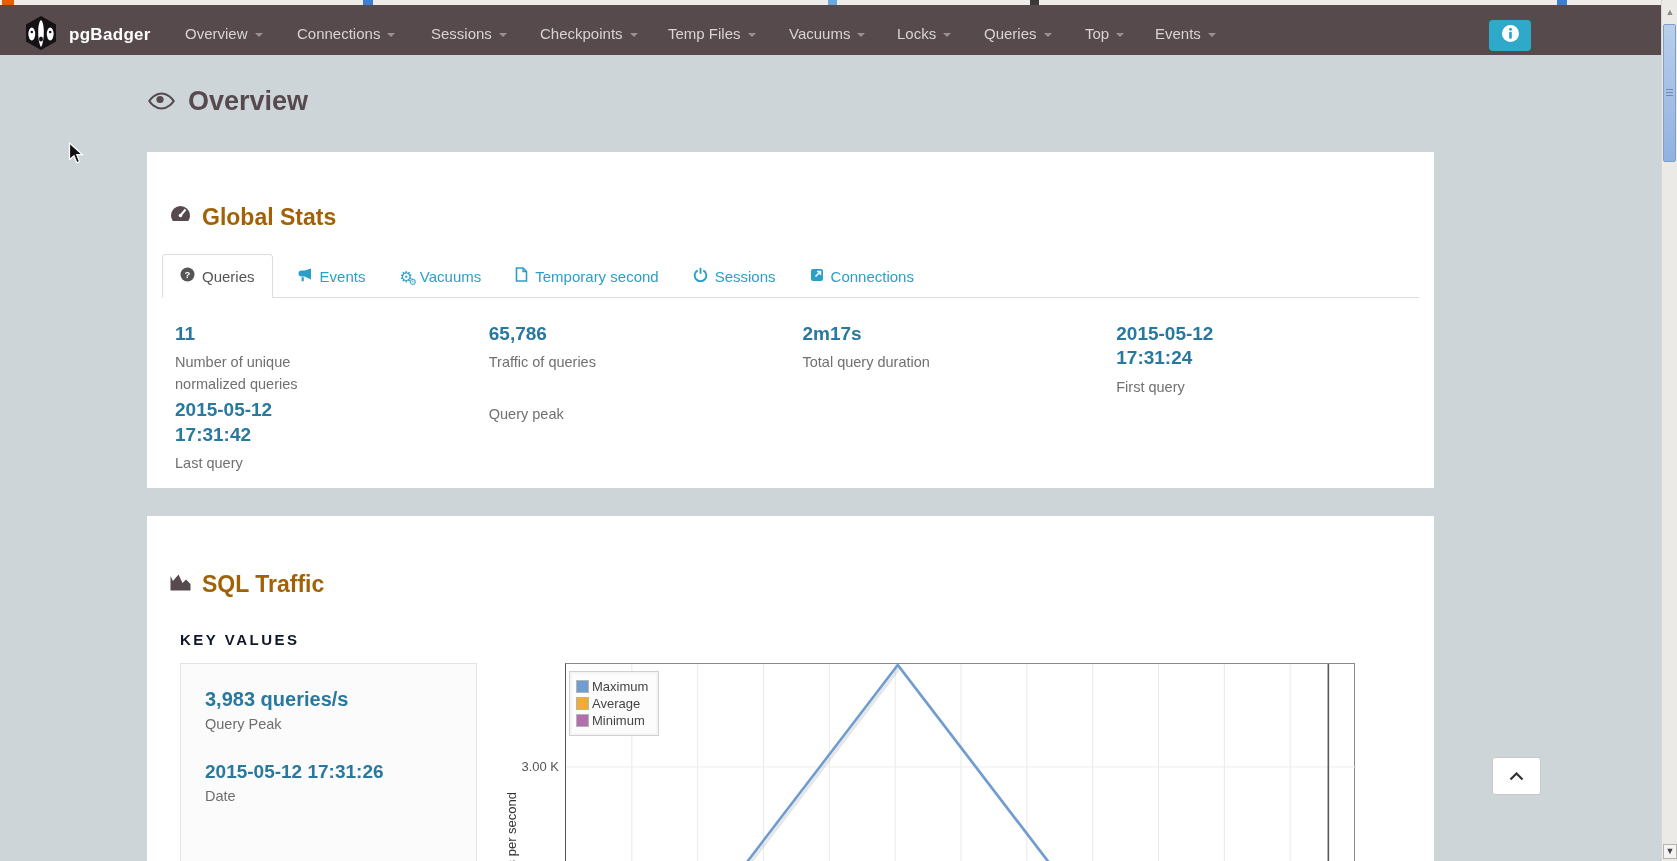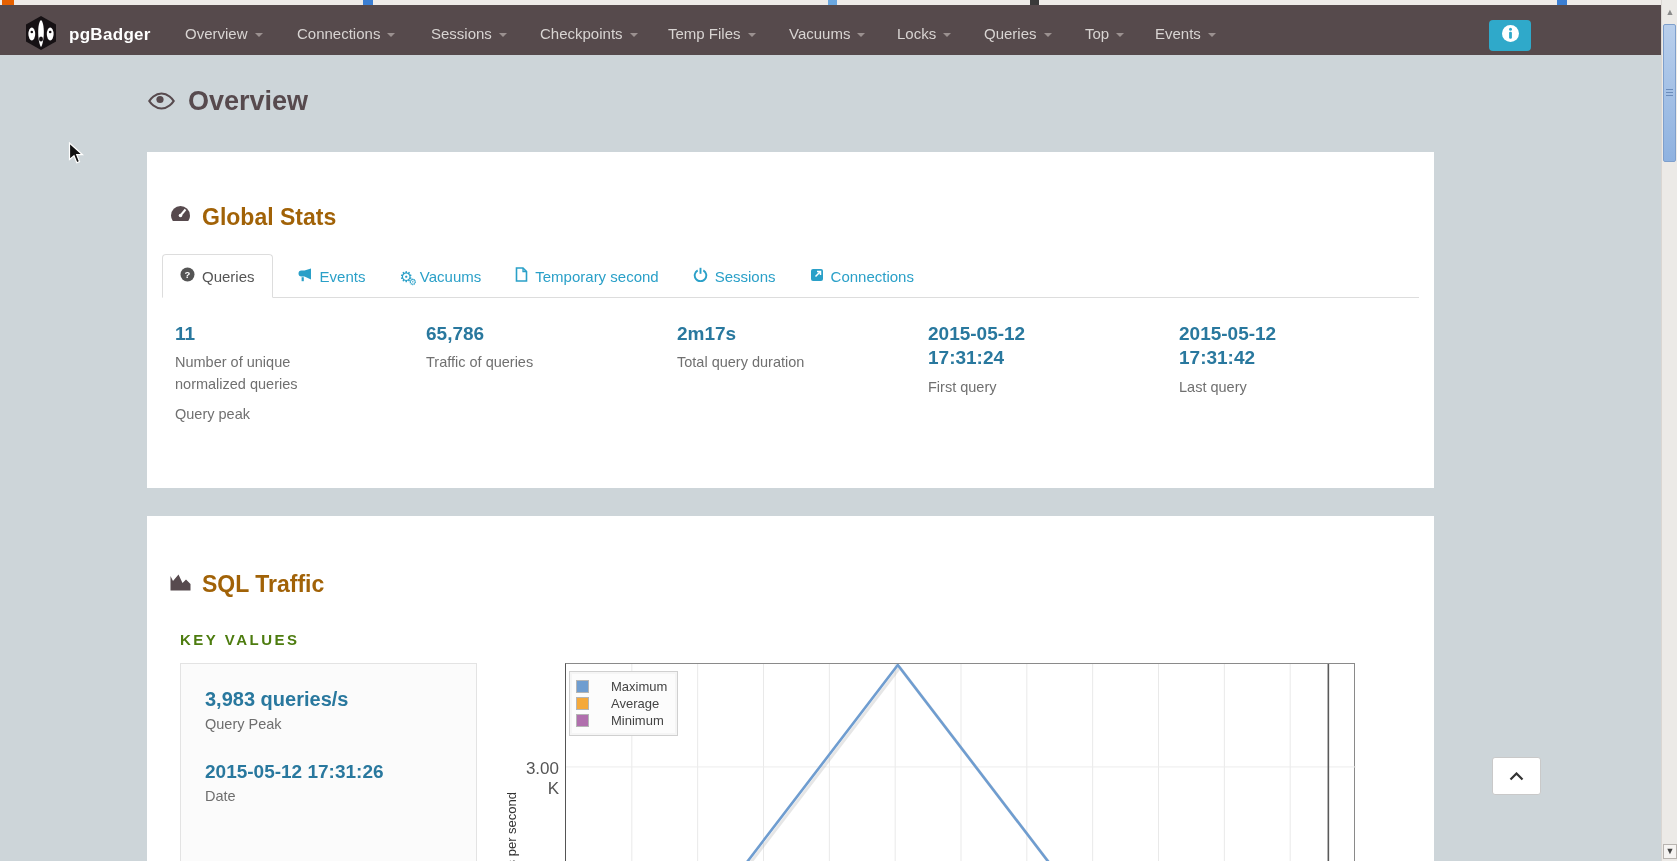--- a/index.html
+++ b/index.html
@@ -47,45 +47,45 @@
   
   .tabbar { position:absolute; left:15px; right:15px; top:100px; height:46px; border-bottom:1px solid #ddd;
             display:flex; align-items:flex-end; gap:14px; }
   .tab { display:flex; align-items:center; gap:7px; font-size:15px; color:#2aa0c8; padding:12px 10px;
          cursor:pointer; margin-bottom:0; }
   .tab.active { color:#555; background:#fff; border:1px solid #ddd; border-bottom:1px solid #fff;
                 border-radius:4px 4px 0 0; padding:12px 17px; margin-bottom:-1px; }
 
   
   .stats-row { position:absolute; left:28px; top:170px; width:1245px; display:grid;
-               grid-template-columns:repeat(5,1fr); column-gap:10px; }
+               grid-template-columns:repeat(4,1fr); column-gap:10px; }
   .stat-value { font-size:19px; font-weight:bold; color:#29789e; line-height:1.28; }
   .stat-label { font-size:14.5px; color:#707070; margin-top:6px; line-height:1.5; max-width:170px; }
   .stat:nth-child(4) .stat-value, .stat:nth-child(5) .stat-value { max-width:140px; }
   .stat:nth-child(6) .stat-value { max-width:178px; }
 
   
-  .sub-heading { position:absolute; top:115px; font-size:15px; font-weight:bold; color:#4d7c0f;
+  .sub-heading { position:absolute; top:115px; font-size:15px; font-weight:bold; color:#0f172a;
                  letter-spacing:2.5px; }
   .kv-box { position:absolute; left:33px; top:147px; width:297px; height:250px; background:#fbfbfb;
             border:1px solid #e3e3e3; }
   .kv-value { font-size:20px; font-weight:bold; color:#29789e; }
   .kv-label { font-size:14.5px; color:#6e6e6e; margin-top:5px; }
   .kv-entry { position:absolute; left:24px; }
 
   
   .chart-wrap { position:absolute; left:418px; top:147px; width:790px; height:420px;
                 border-top:1px solid #8a8a8a; border-right:1px solid #8a8a8a; border-left:1px solid #555; }
   .chart-svg { position:absolute; left:0; top:0; }
   .legend { position:absolute; left:3px; top:7px; background:#fcfcfc; border:1px solid #d0d0d0;
             padding:5px 10px 5px 6px; box-shadow:0 0 0 2px #f5f5f5 inset; }
-  .legend-row { display:flex; align-items:center; gap:22px; margin:2px 0; }
+  .legend-row { display:flex; align-items:center; gap:3px; margin:2px 0; }
   .legend-swatch { width:13px; height:13px; border:1px solid #b5b5b5; }
   .legend-label { font-size:13px; color:#444; }
-  .ytick { position:absolute; left:-47px; top:95px; width:40px; text-align:right; font-size:17px; color:#555; }
+  .ytick { position:absolute; left:-47px; top:95px; width:40px; text-align:right; font-size:13px; color:#555; }
   .ylabel { position:absolute; left:-62px; top:128px; font-size:13px; color:#333;
             writing-mode:vertical-rl; transform:rotate(180deg); white-space:nowrap; }
 
   
   .back-to-top { position:absolute; left:1492px; top:757px; width:49px; height:38px; background:#fff;
                  border:1px solid #c9c9c9; border-radius:3px; display:flex; align-items:center;
                  justify-content:center; cursor:pointer; }
   .cursor { position:absolute; left:68px; top:142px; }
   .gicon { position:relative; display:inline-block; line-height:1; }
   .gicon .g2 { position:absolute; right:-4px; bottom:-3px; font-size:9px; }

